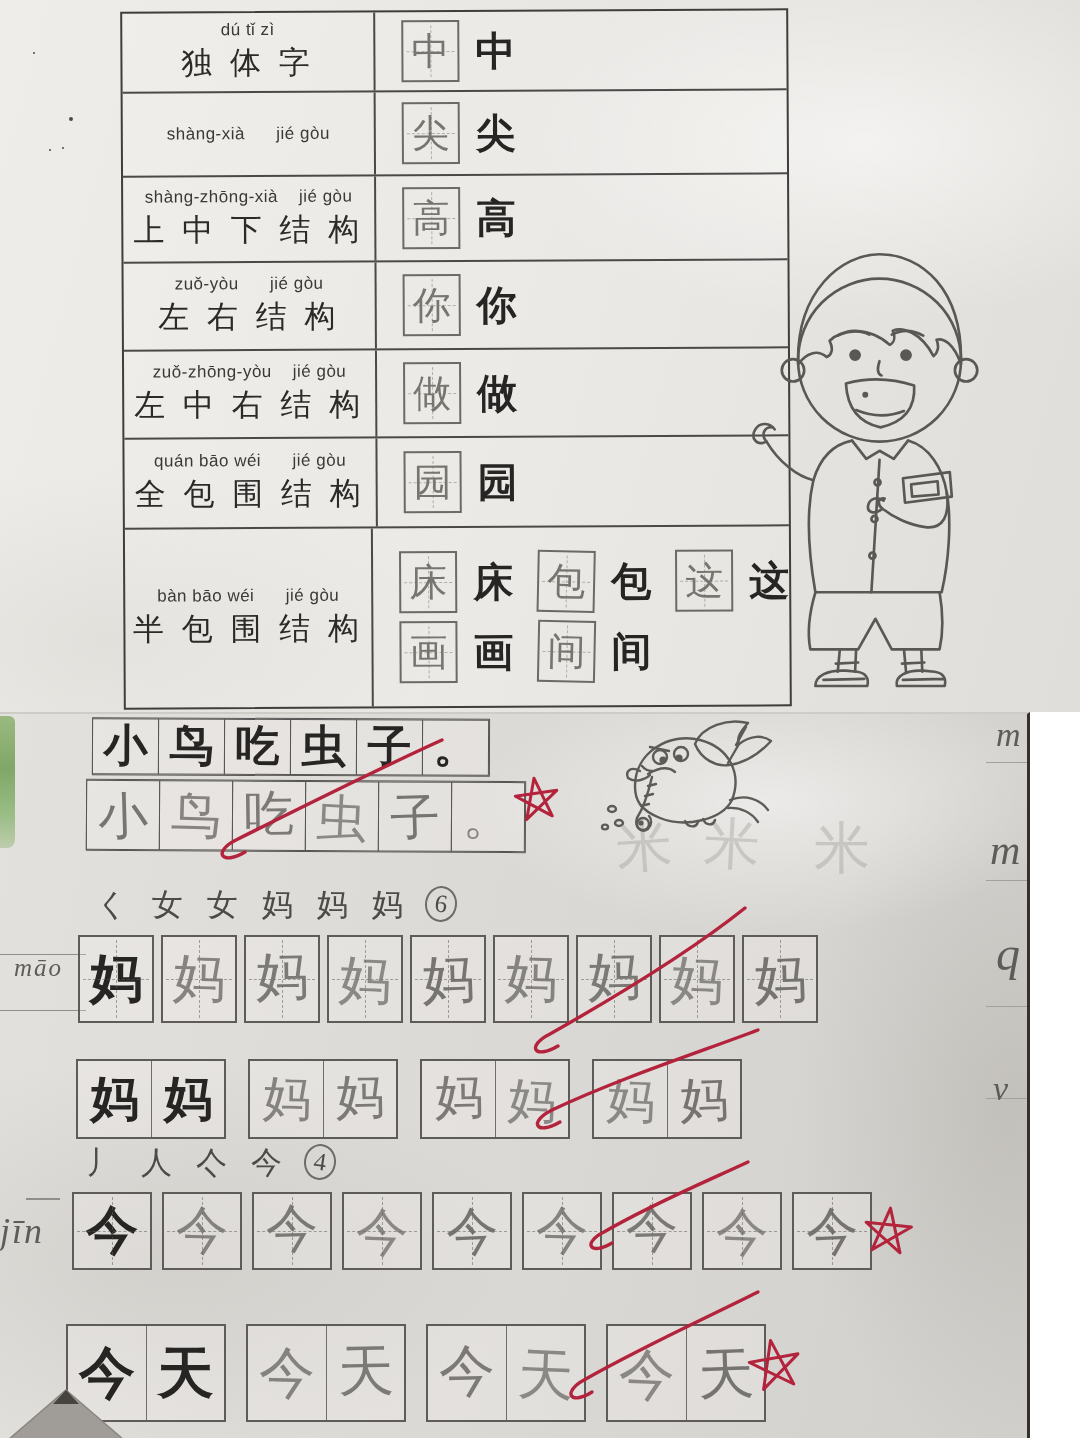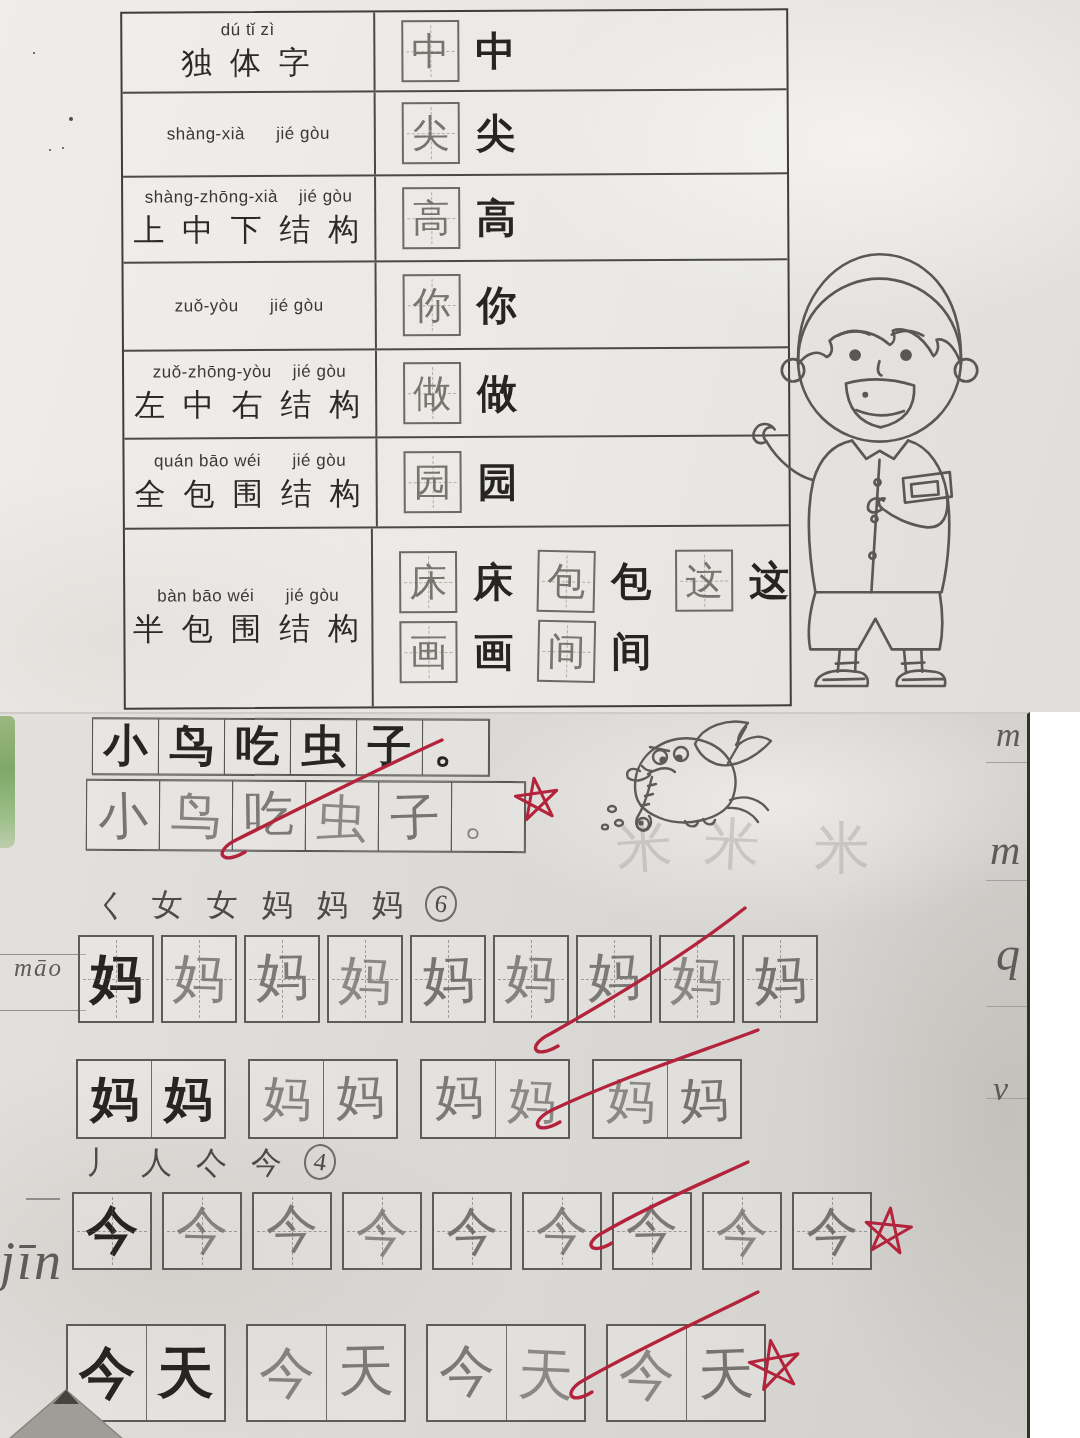--- a/index.html
+++ b/index.html
@@ -126,20 +126,21 @@
               <span class="ex-group">
                 <span class="ex-box">高</span>
                 <span class="ex-print">高</span>
               </span>
             </div>
           </div>
         </div>
         <div class="t-row" style="height: 86px;">
           <div class="t-left">
             <span class="pinyin">zuǒ-yòu      jié gòu</span>
+            <div class="hanzi-label">左 右 结 构</div>
           </div>
           <div class="t-right">
             <div class="ex-line">
               <span class="ex-group">
                 <span class="ex-box">你</span>
                 <span class="ex-print">你</span>
               </span>
             </div>
           </div>
         </div>
@@ -389,21 +390,21 @@
 
     <div class="strokeline" id="jin-strokes" style="left:86px;top:430px;">
         <span class="step">丿</span>
         <span class="step">人</span>
         <span class="step">亽</span>
         <span class="step">今</span>
         <span class="circled">4</span>
       </div>
 
     <div class="thinline" style="left:26px;top:484px;width:34px;height:2px;"></div>
-    <span class="margin-note" style="left:0px;top:496px;font-size:54px;margin-top:20px;">jīn</span>
+    <span class="margin-note" style="left:0px;top:496px;font-size:36px;">jīn</span>
 
     <div class="grid guided" id="jin-row" style="left:72px;top:478px;gap:10px;">
         <div class="cell" style="width: 80px; height: 78px;">
           <span class="ch printed" style="font-size: 52px;">今</span>
         </div>
         <div class="cell" style="width: 80px; height: 78px;">
           <span class="ch hw v1" style="font-size: 52px;">今</span>
         </div>
         <div class="cell" style="width: 80px; height: 78px;">
           <span class="ch hw v2" style="font-size: 52px;">今</span>

